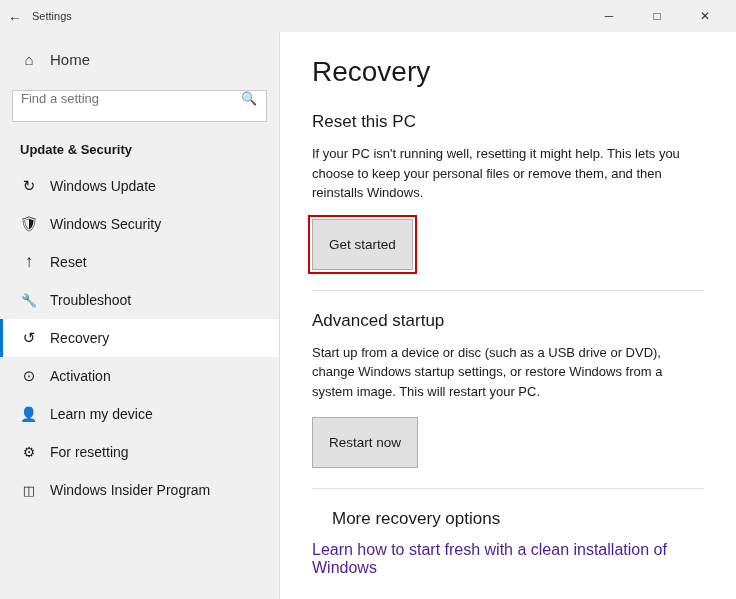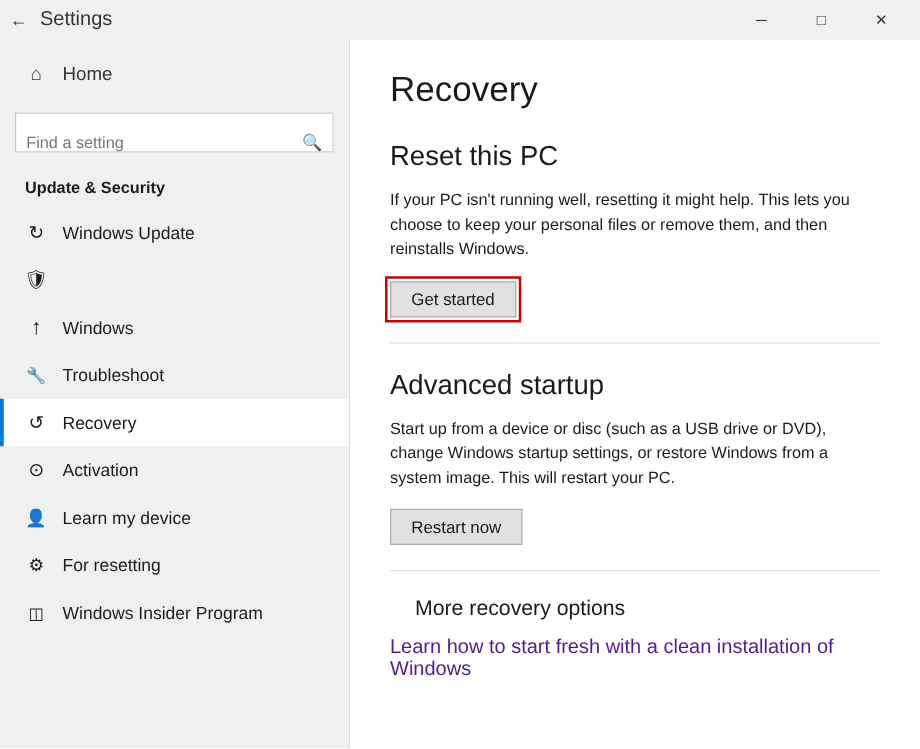--- a/index.html
+++ b/index.html
@@ -23,21 +23,21 @@
       flex-shrink: 0;
     }
     .titlebar-back {
       font-size: 14px;
       color: #333;
       cursor: pointer;
       margin-right: 10px;
       user-select: none;
     }
     .titlebar-title {
-      font-size: 16px;
+      font-size: 11px;
       color: #333;
       flex: 1;
     }
     .titlebar-controls {
       display: flex;
       gap: 2px;
     }
     .titlebar-btn {
       width: 46px;
       height: 32px;
@@ -75,21 +75,21 @@
       align-items: center;
       padding: 18px 20px;
       font-size: 15px;
       color: #333;
       cursor: pointer;
       gap: 12px;
     }
     .search-box {
       margin: 4px 12px 12px 12px;
       display: flex;
-      align-items: flex-end;
+      align-items: flex-start;
       background: #fff;
       border: 1px solid #ccc;
       height: 32px;
       padding: 0 8px;
     }
     .search-input {
       border: none;
       outline: none;
       flex: 1;
       font-size: 13px;
@@ -146,35 +146,35 @@
       background: #fff;
       position: relative;
     }
     .content-title {
       font-size: 28px;
       font-weight: 300;
       color: #1a1a1a;
       margin-bottom: 24px;
     }
     .section-title {
-      font-size: 22px;
+      font-size: 17px;
       font-weight: 400;
       color: #1a1a1a;
       margin-bottom: 12px;
     }
     .section-desc {
       font-size: 13px;
       color: #1a1a1a;
       line-height: 1.5;
       margin-bottom: 16px;
     }
     .btn-default {
       background: #e1e1e1;
       border: 1px solid #adadad;
-      padding: 6px 16px;
+      padding: 17px 16px;
       font-size: 13.5px;
       cursor: pointer;
       color: #1a1a1a;
       display: inline-block;
       user-select: none;
     }
     .btn-highlighted {
       outline: 2px solid #c00;
       outline-offset: 2px;
     }
@@ -228,24 +228,25 @@
       <span class="search-icon-span">🔍</span>
     </div>
     <div class="sidebar-section-title">Update &amp; Security</div>
 
     <div class="sidebar-item">
       <span class="sidebar-icon">↻</span>
       <span>Windows Update</span>
     </div>
     <div class="sidebar-item">
       <span class="sidebar-icon">🛡</span>
+      <span>Windows Security</span>
     </div>
     <div class="sidebar-item">
       <span class="sidebar-icon" style="font-size:17px;">↑</span>
-      <span>Windows</span>
+      <span>Reset</span>
     </div>
     <div class="sidebar-item">
       <span class="sidebar-icon" style="font-size:13px;">🔧</span>
       <span>Troubleshoot</span>
     </div>
     <div class="sidebar-item active">
       <span class="sidebar-icon" style="font-size:15px;">↺</span>
       <span>Recovery</span>
     </div>
     <div class="sidebar-item">

